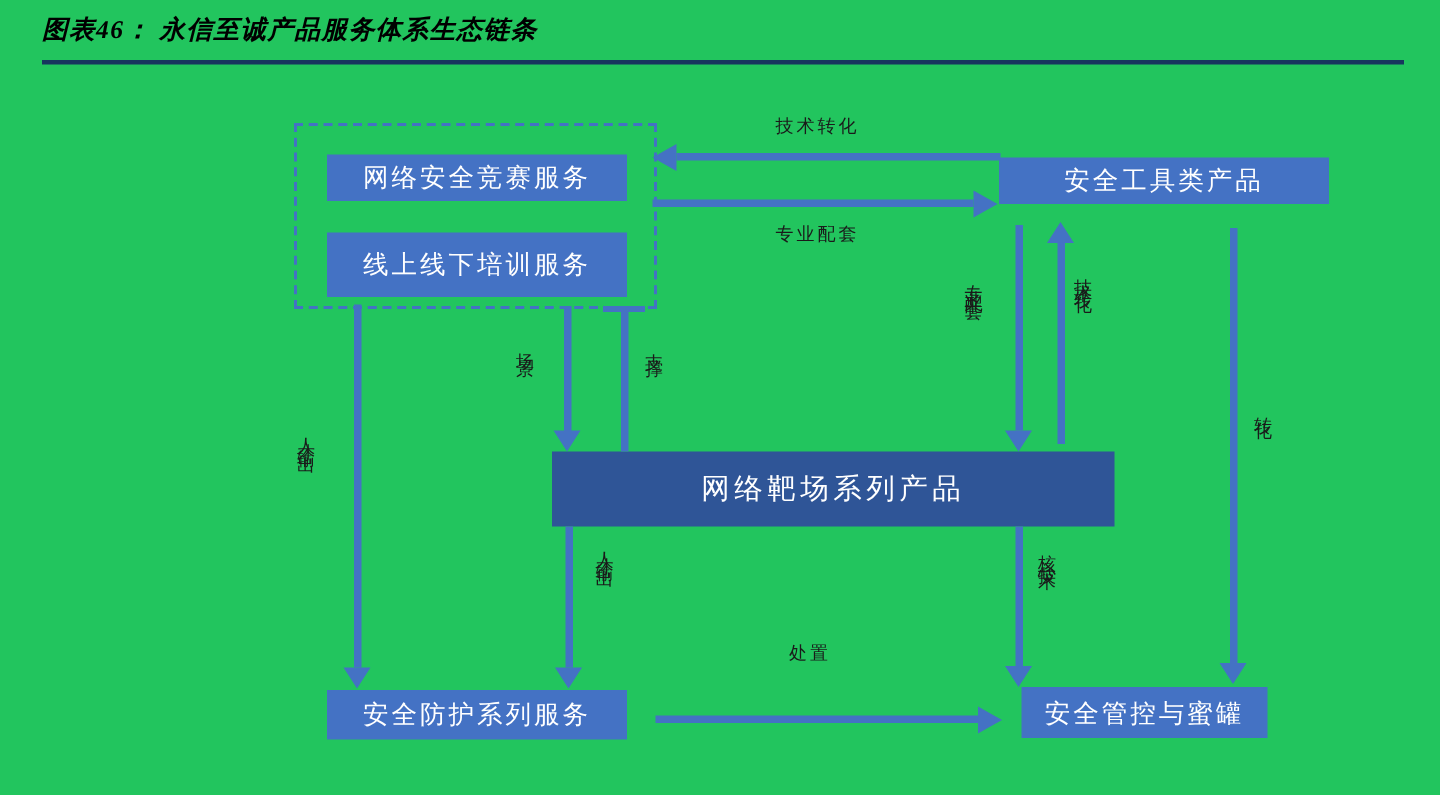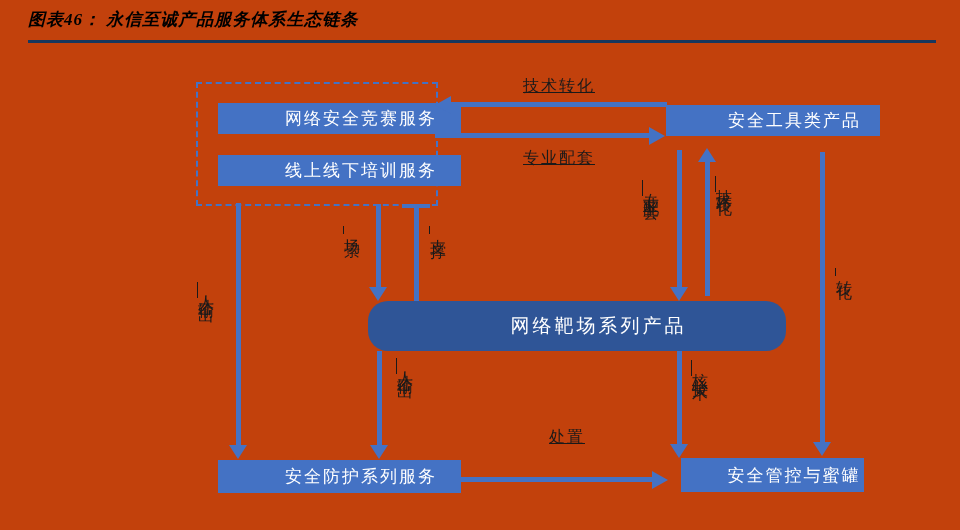--- a/index.html
+++ b/index.html
@@ -1,73 +1,73 @@
 <!DOCTYPE html>
 <html style="--box-blue: #4472C4; --box-dark: #2F5597; --arrow-blue: #4472C4; --rule-navy: #17375E; --label-ink: #1a1a1a;"><head>
 <meta charset="utf-8">
 <style>
   html,body{margin:0;padding:0;background:#ffffff;}
   body{font-family:"Liberation Serif","DejaVu Serif",serif;}
-  .canvas{position:relative;width:960px;height:530px;background:#c2410c;overflow:hidden;}
+  .canvas{position:relative;width:960px;height:530px;background:#22c55e;overflow:hidden;}
 
   .figure-title{
     position:absolute;left:28px;top:8px;width:900px;
     font-size:17px;font-weight:bold;font-style:italic;
     color:#000;letter-spacing:1px;white-space:nowrap;
   }
   .title-rule{position:absolute;left:28px;top:40px;width:908px;height:3px;background:var(--rule-navy,#17375E);}
 
   .dashed-group{
     position:absolute;left:196px;top:82px;width:238px;height:120px;
     border:2px dashed var(--arrow-blue,#4472C4);background:transparent;
   }
 
   .node{
     position:absolute;display:flex;align-items:center;justify-content:center;
     background:var(--box-blue,#4472C4);color:#fff;
-    font-size:17px;letter-spacing:2px;white-space:nowrap;padding-left:43px;
+    font-size:17px;letter-spacing:2px;white-space:nowrap;
   }
-  .node.dark{background:var(--box-dark,#2F5597);font-size:19px;letter-spacing:3px;border-radius:20px;}
+  .node.dark{background:var(--box-dark,#2F5597);font-size:19px;letter-spacing:3px;}
 
   .shaft-h{position:absolute;height:5px;background:var(--arrow-blue,#4472C4);}
   .shaft-v{position:absolute;width:5px;background:var(--arrow-blue,#4472C4);}
   .cap{position:absolute;background:var(--arrow-blue,#4472C4);}
   .head{position:absolute;width:0;height:0;border:0 solid transparent;}
   .head.left {border-top-width:9px;border-bottom-width:9px;border-right:16px solid var(--arrow-blue,#4472C4);}
   .head.right{border-top-width:9px;border-bottom-width:9px;border-left:16px solid var(--arrow-blue,#4472C4);}
   .head.down {border-left-width:9px;border-right-width:9px;border-top:14px solid var(--arrow-blue,#4472C4);}
   .head.up   {border-left-width:9px;border-right-width:9px;border-bottom:14px solid var(--arrow-blue,#4472C4);}
 
   .edge-label{
     position:absolute;color:var(--label-ink,#1a1a1a);
-    font-size:16px;text-align:right;letter-spacing:2px;white-space:nowrap;text-decoration:underline;
+    font-size:12px;text-align:center;letter-spacing:2px;white-space:nowrap;
   }
   .edge-label.vertical{
     writing-mode:vertical-rl;text-orientation:upright;
     letter-spacing:4px;line-height:1;white-space:normal;
   }
 </style>
 </head>
 <body>
 
 <div class="canvas">
 
   <div class="figure-title">图表46： 永信至诚产品服务体系生态链条</div>
   <div class="title-rule"></div>
 
   <div class="diagram">
 
     <div class="dashed-group"></div>
 
     <div class="node" style="left:218px;top:103px;width:200px;height:31px">网络安全竞赛服务</div>
-    <div class="node" style="left:218px;top:155px;width:200px;height:31px">线上线下培训服务</div>
-    <div class="node" style="left:666px;top:105px;width:171px;height:31px">安全工具类产品</div>
+    <div class="node" style="left:218px;top:155px;width:200px;height:43px">线上线下培训服务</div>
+    <div class="node" style="left:666px;top:105px;width:220px;height:31px">安全工具类产品</div>
     <div class="node dark" style="left:368px;top:301px;width:375px;height:50px">网络靶场系列产品</div>
     <div class="node" style="left:218px;top:460px;width:200px;height:33px">安全防护系列服务</div>
-    <div class="node" style="left:681px;top:458px;width:140px;height:34px">安全管控与蜜罐</div>
+    <div class="node" style="left:681px;top:458px;width:164px;height:34px">安全管控与蜜罐</div>
 
     <div>
       <div class="head left" style="left:435px;top:96px"></div>
       <div class="shaft-h" style="left:451px;top:102px;width:216px"></div>
     </div>
 
     <div>
       <div class="shaft-h" style="left:435px;top:133px;width:214px"></div>
       <div class="head right" style="left:649px;top:127px"></div>
     </div>

